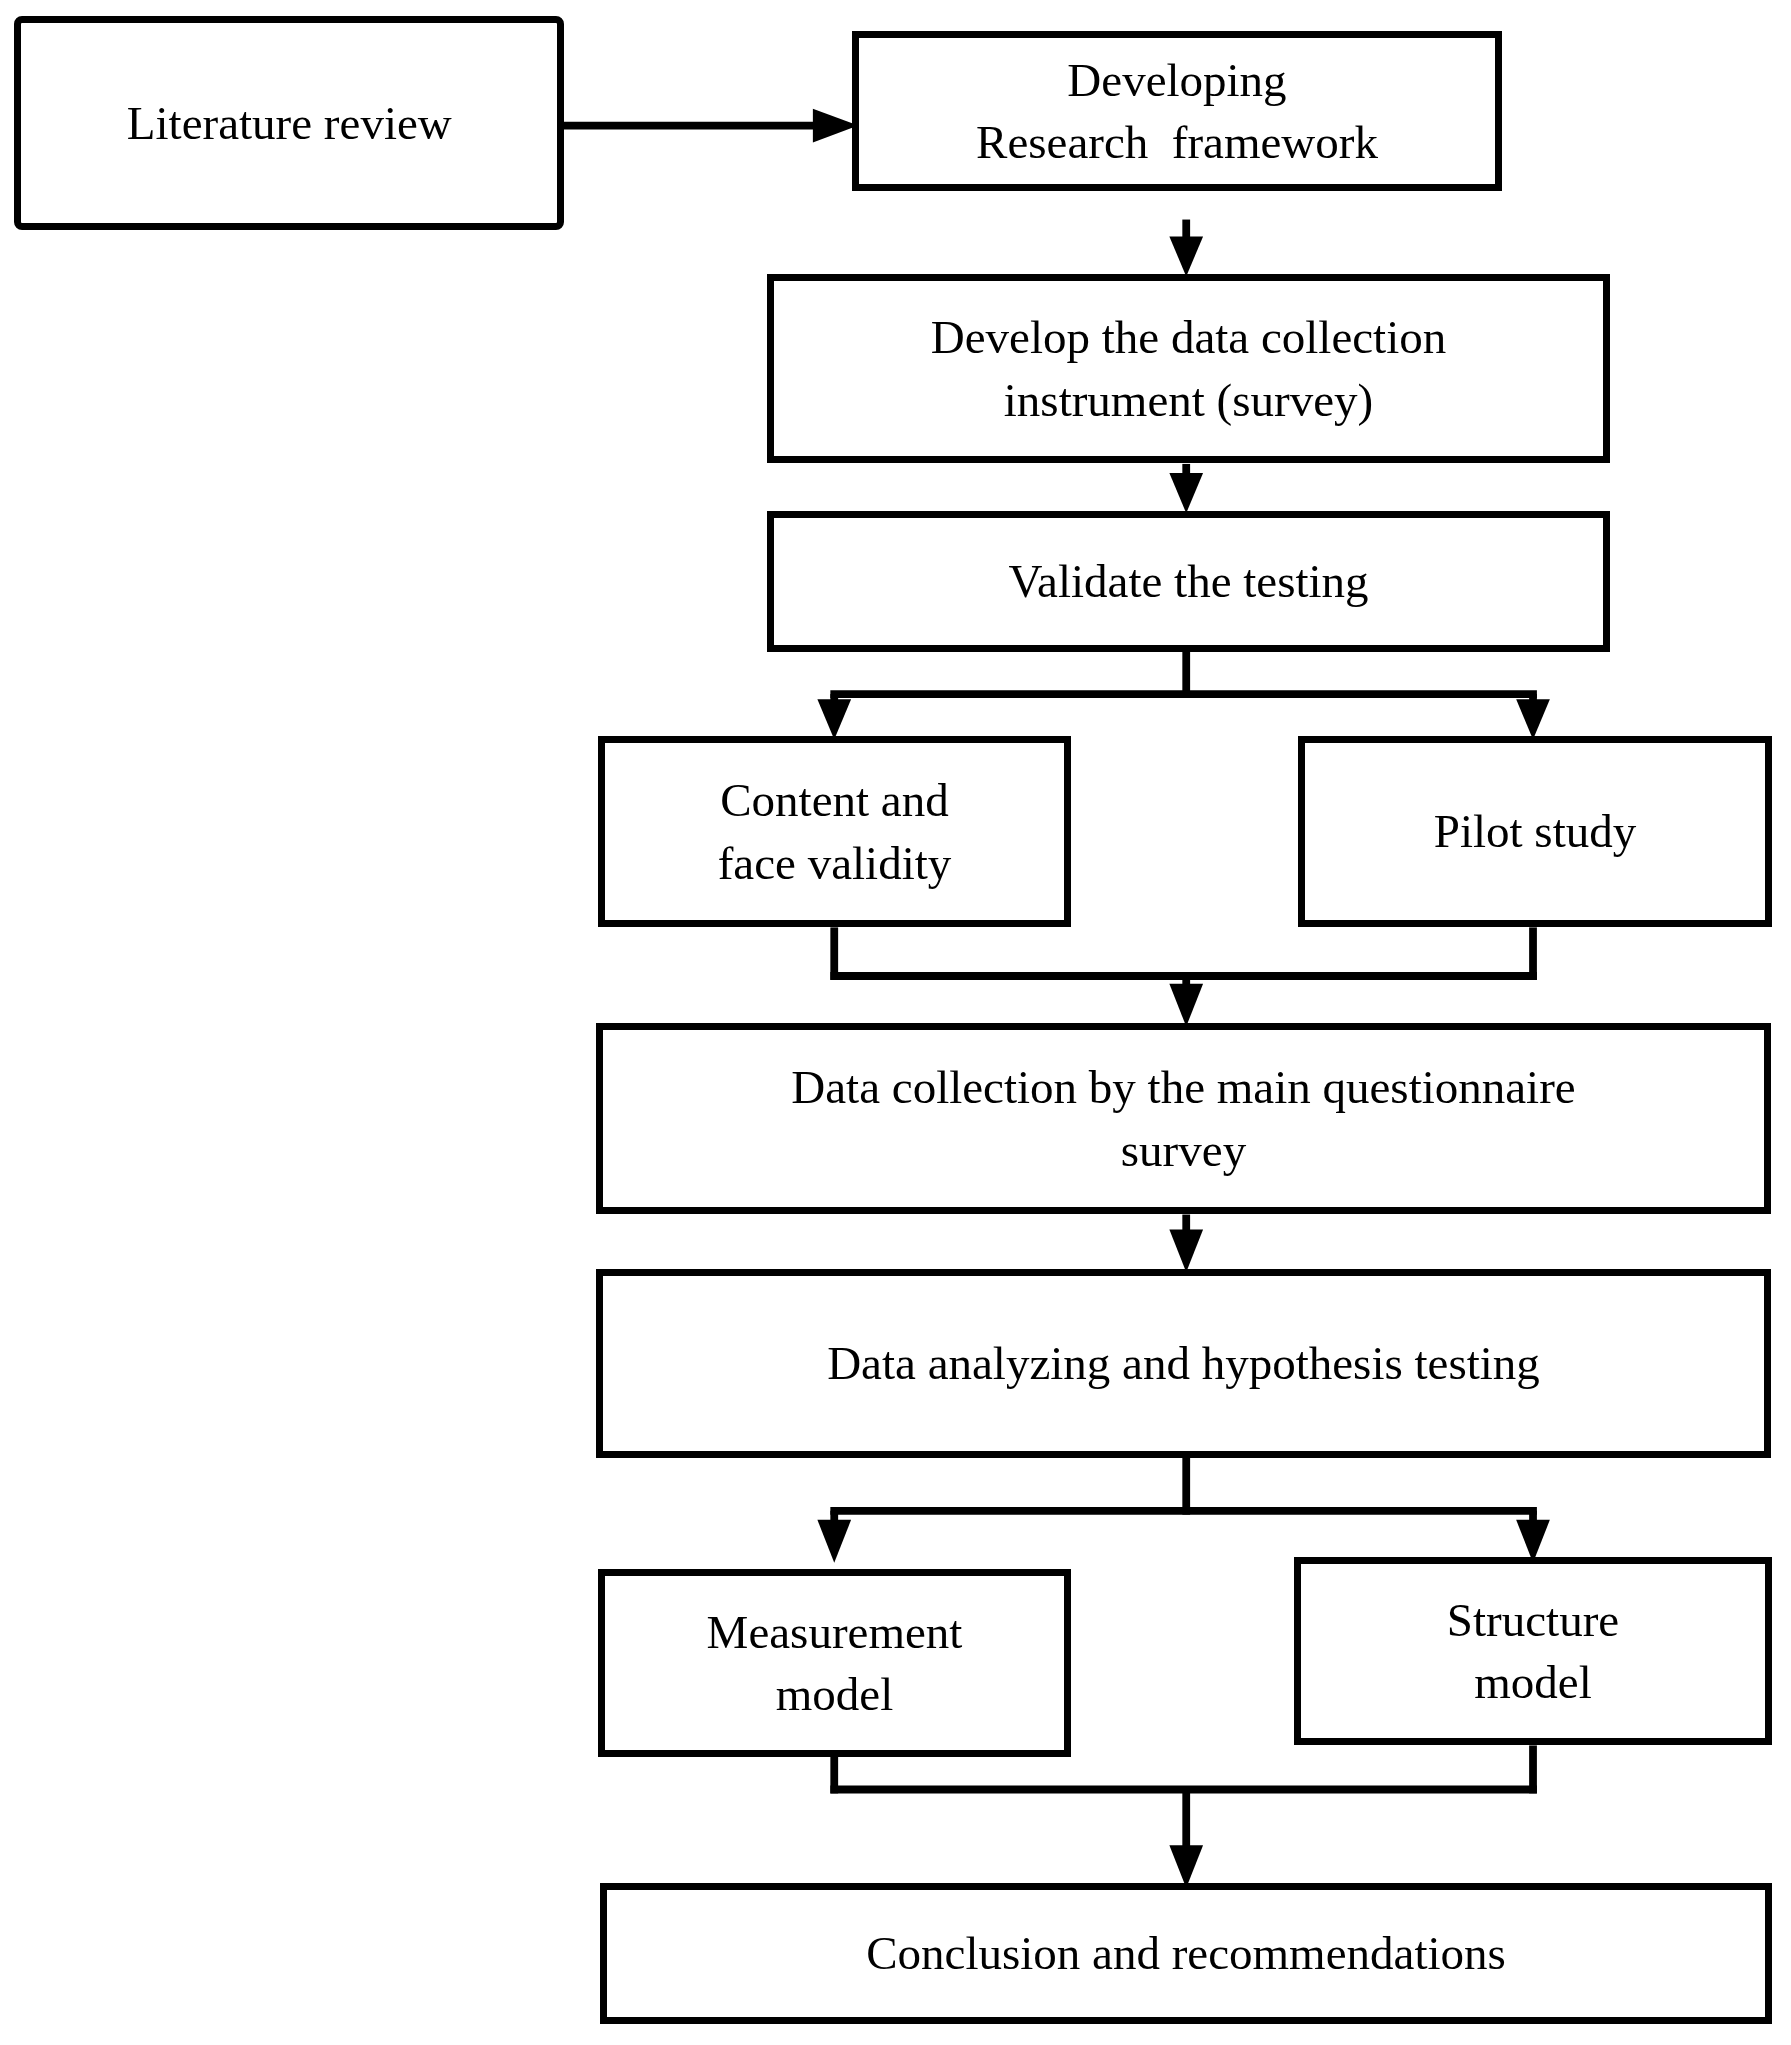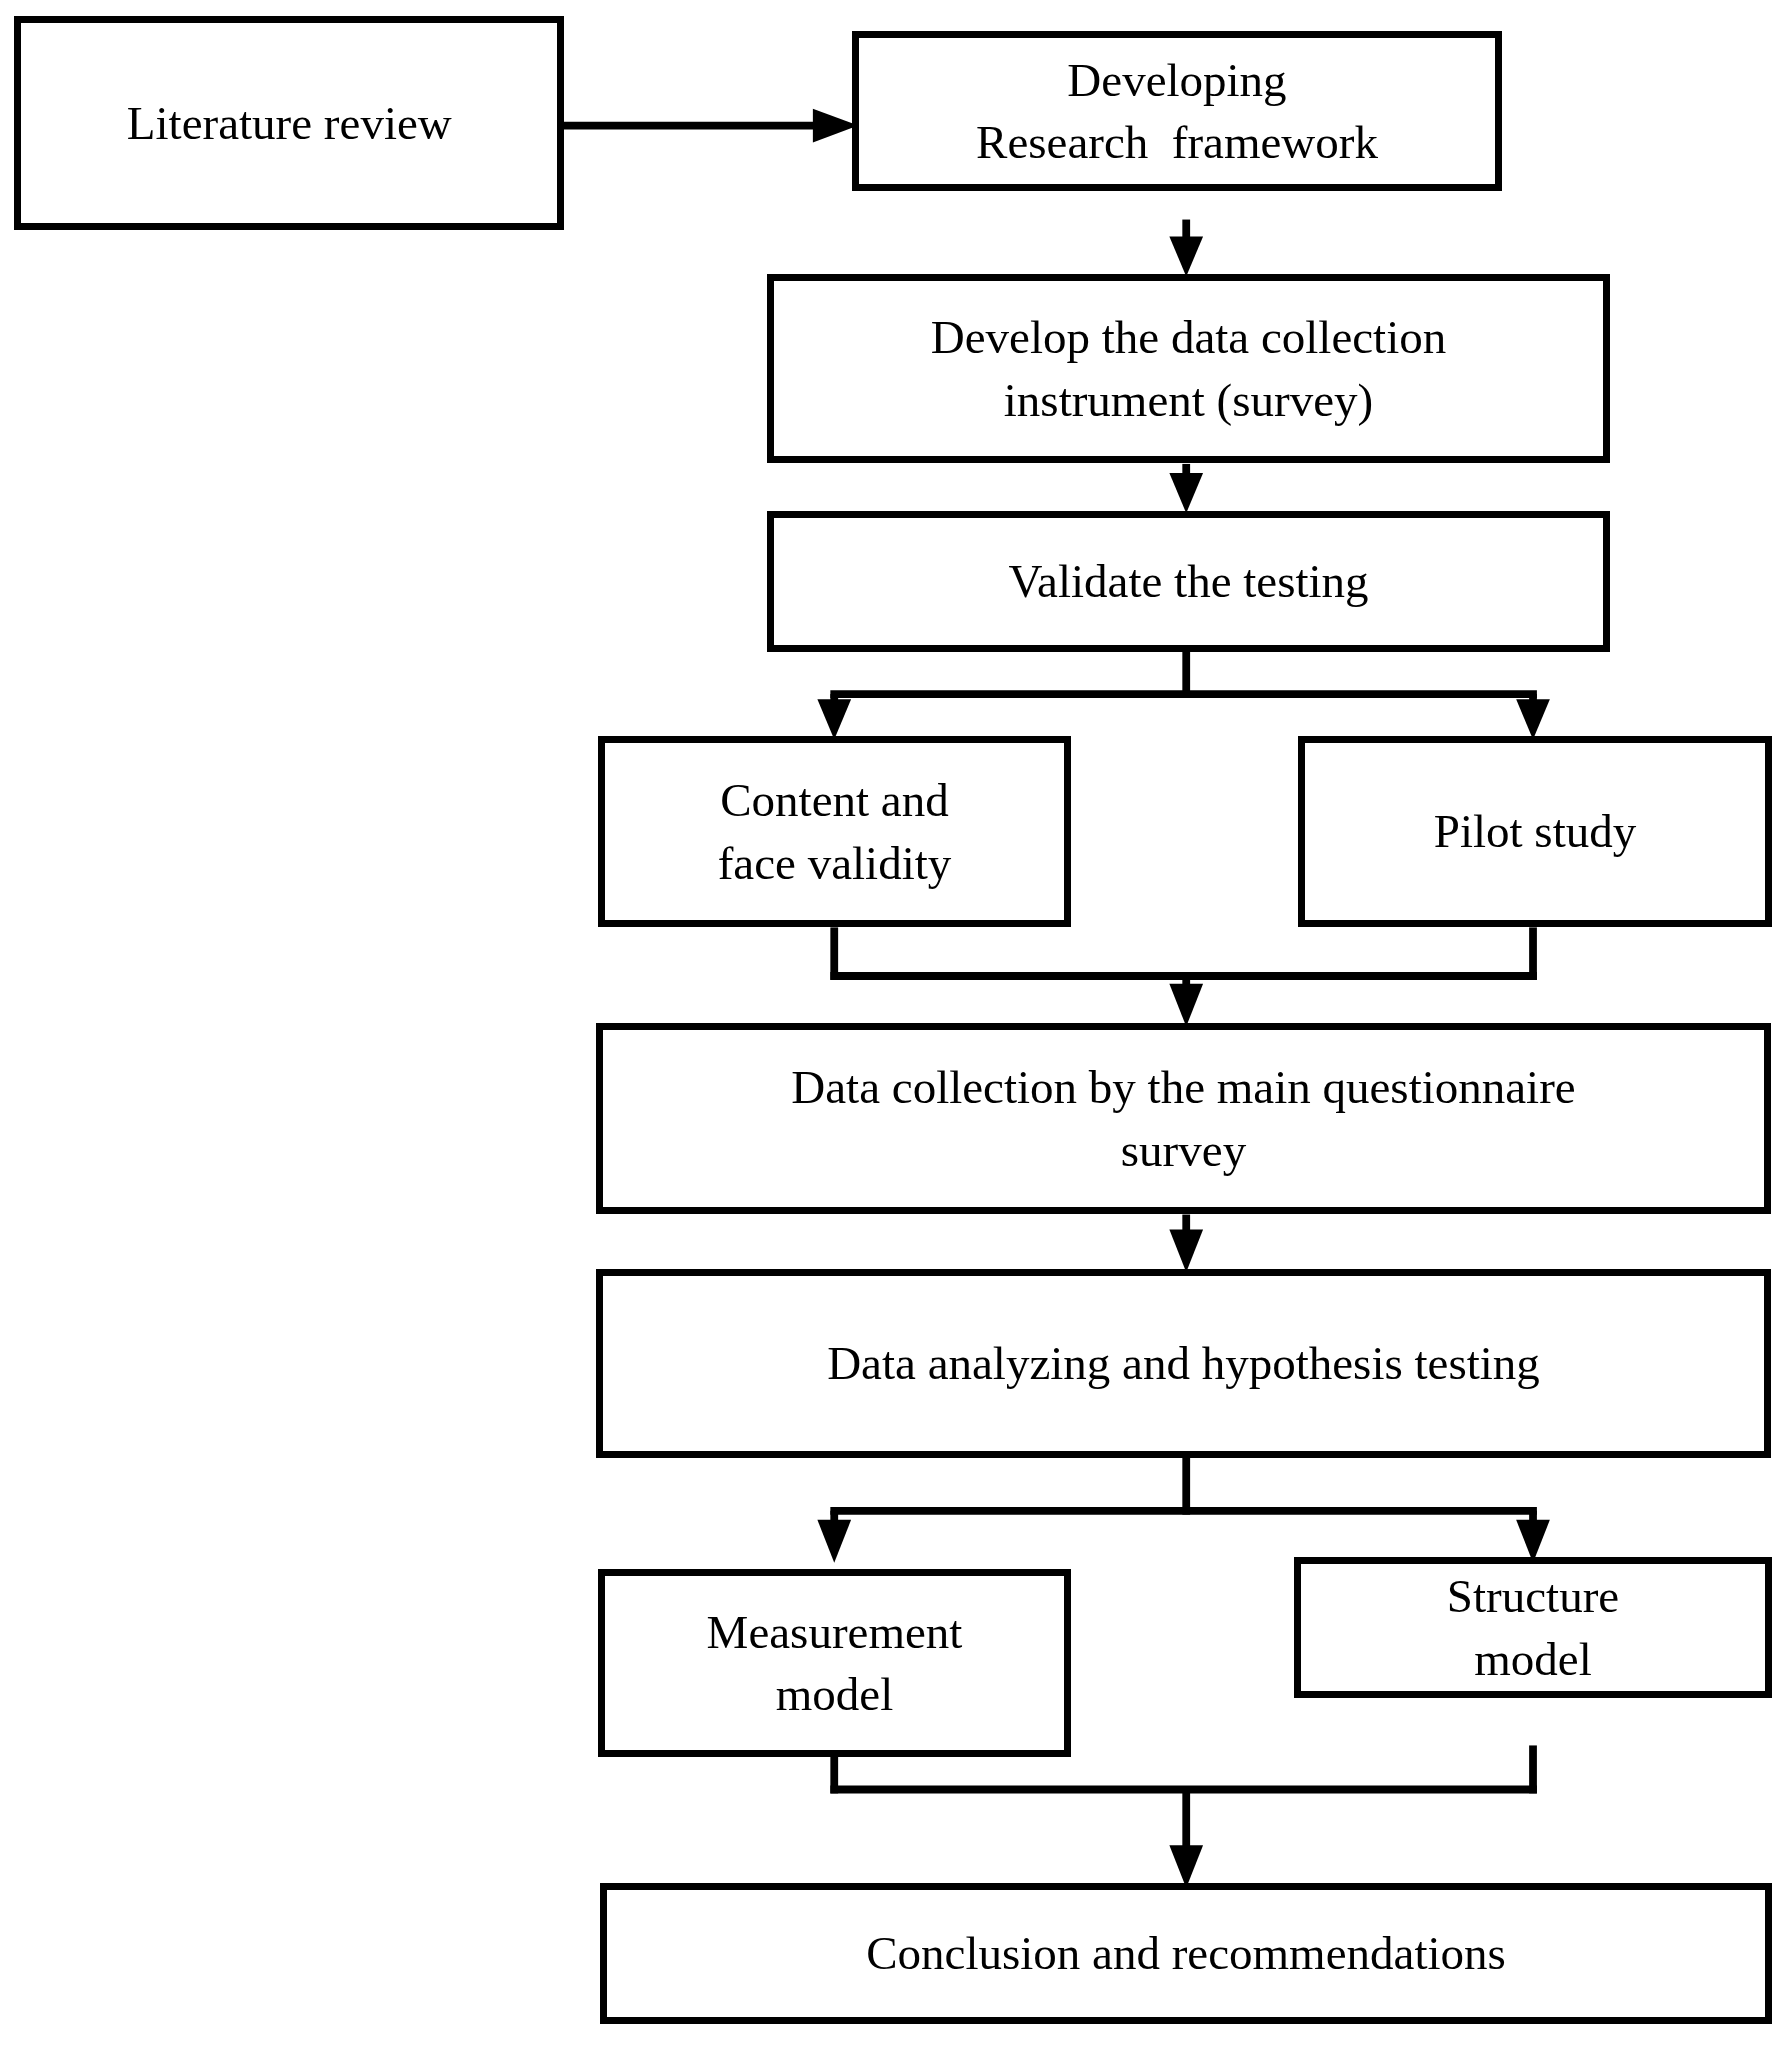--- a/index.html
+++ b/index.html
@@ -38,30 +38,30 @@
     background: #ffffff;
     display: flex;
     align-items: center;
     justify-content: center;
     text-align: center;
     font-size: 47px;
     line-height: 1.32;
     white-space: pre-wrap;
   }
   
-  #n-literature   { left: 14.3px;   top: 16px;   width: 550px;  height: 214px; }
+  #n-literature   { left: 14.3px;   top: 16px;   width: 550px;  height: 214px; border-radius: 8px; }
   #n-developing   { left: 852px; top: 31px;   width: 650px; height: 160px; }
   #n-instrument   { left: 767px; top: 274px;  width: 843px; height: 189px; }
   #n-validate     { left: 767px; top: 511px;  width: 843px; height: 141px; }
   #n-content      { left: 598px;  top: 736px; width: 473px;  height: 191px; }
   #n-pilot        { left: 1298px; top: 736px; width: 474px;  height: 191px; }
   #n-datacoll     { left: 596px;  top: 1023px; width: 1175px; height: 191px; }
   #n-analyzing    { left: 596px;  top: 1269px; width: 1175px; height: 189px; }
   #n-measurement  { left: 598px;  top: 1557px; width: 473px;  height: 188px; margin-top: 12px; }
-  #n-structure    { left: 1294px; top: 1557px; width: 478px;  height: 141px; }
+  #n-structure    { left: 1294px; top: 1557px; width: 478px;  height: 188px; }
   #n-conclusion   { left: 600px;  top: 1883px; width: 1172px; height: 141px; }
 </style>
 </head>
 <body>
 
 <div id="canvas">
 
   <svg id="connector-layer" viewBox="0 0 2763 3155" xmlns="http://www.w3.org/2000/svg">
 
     <g>

